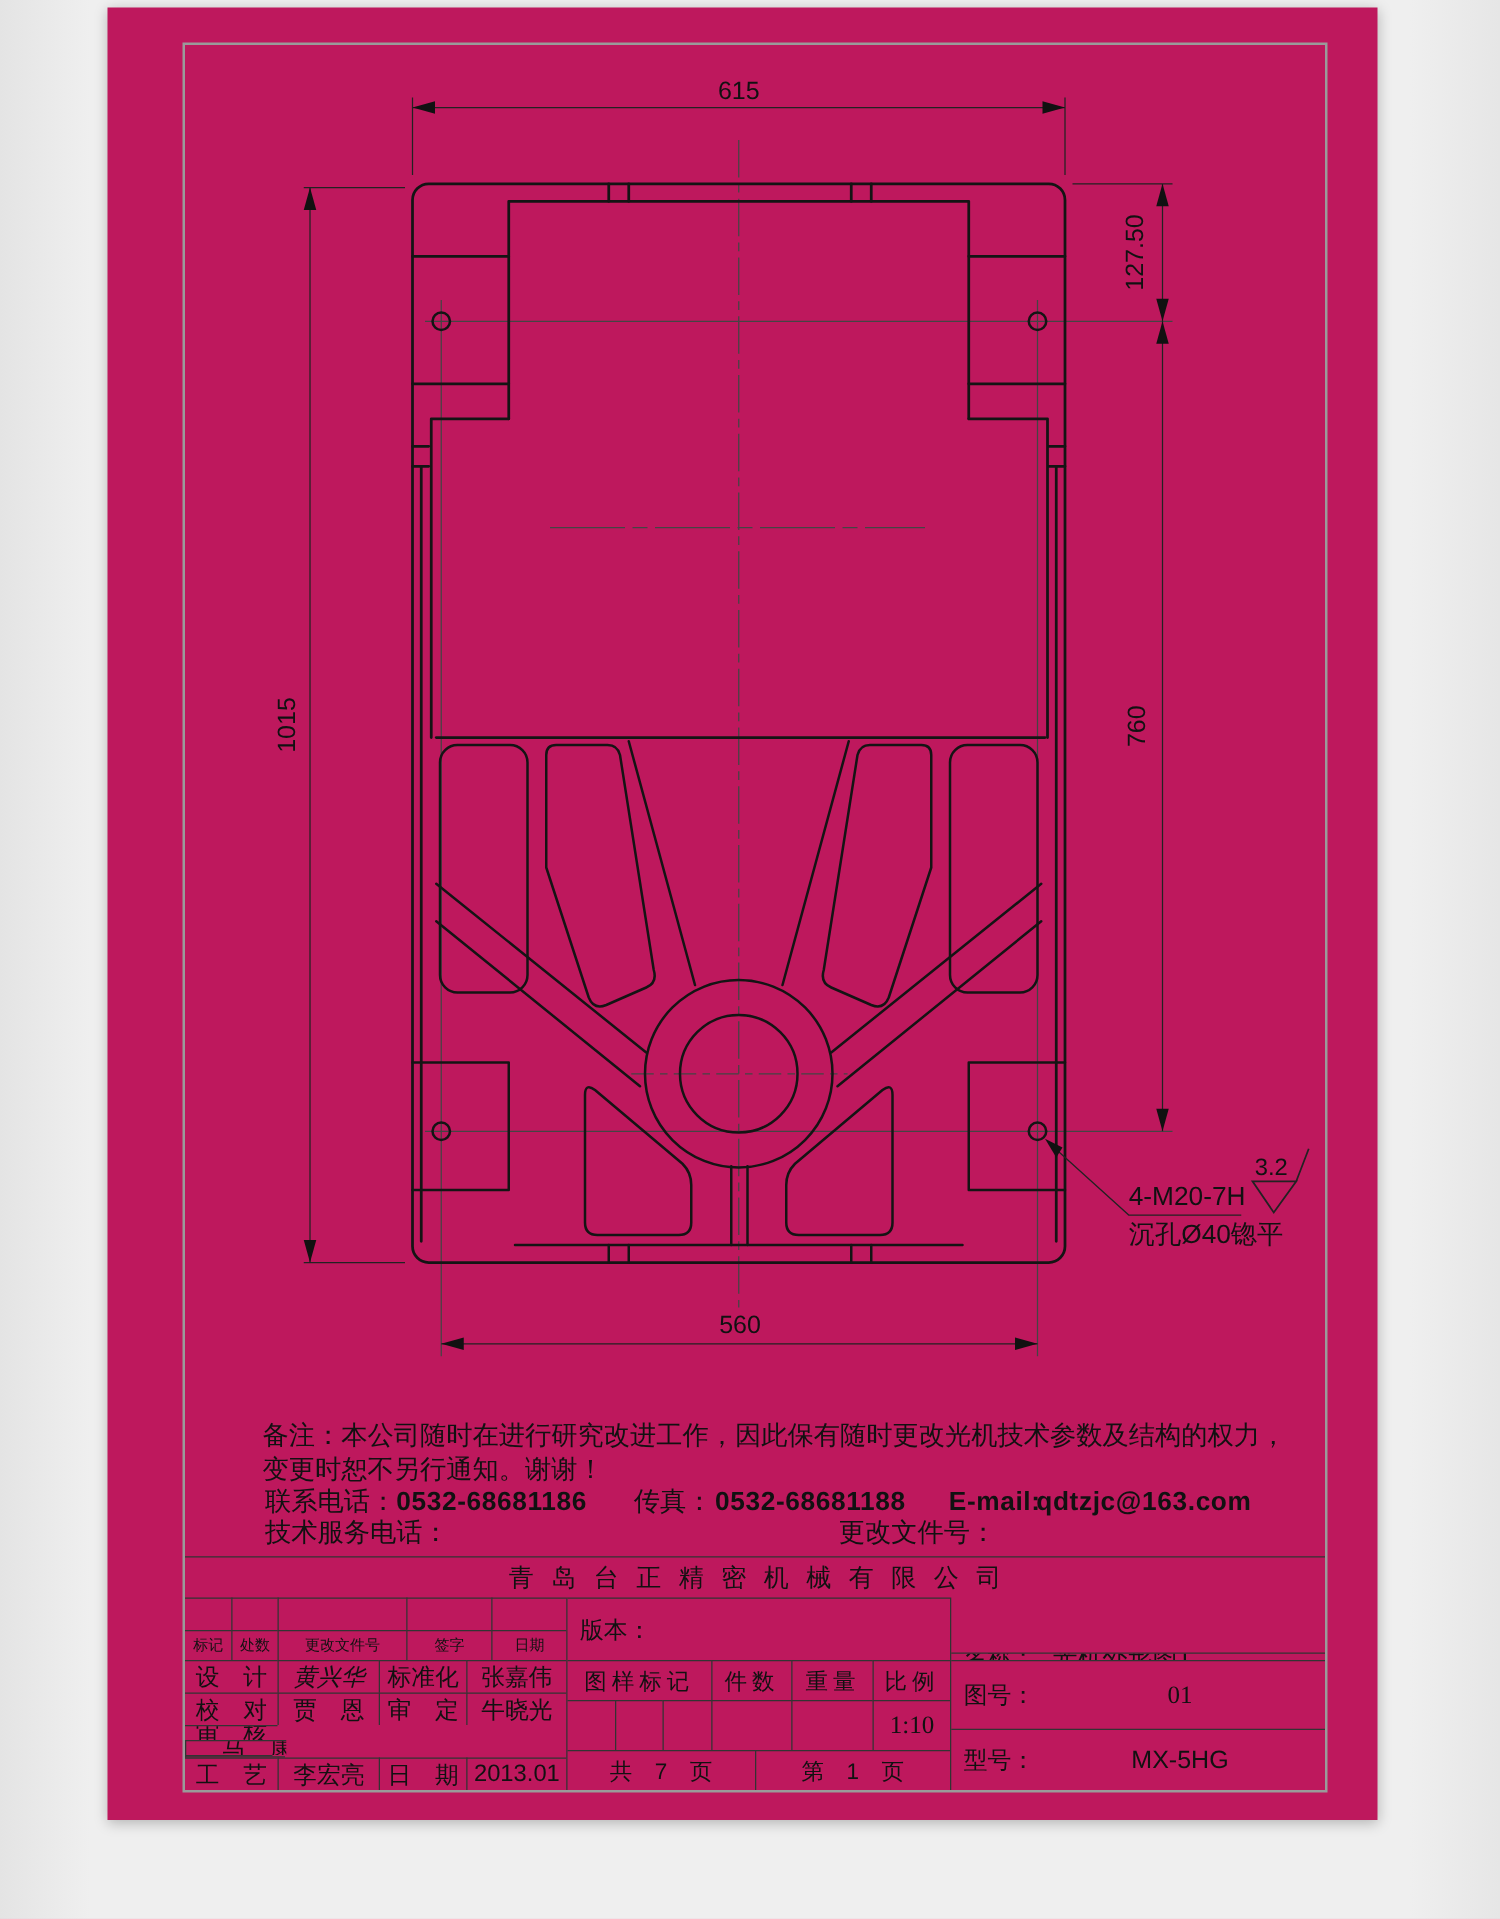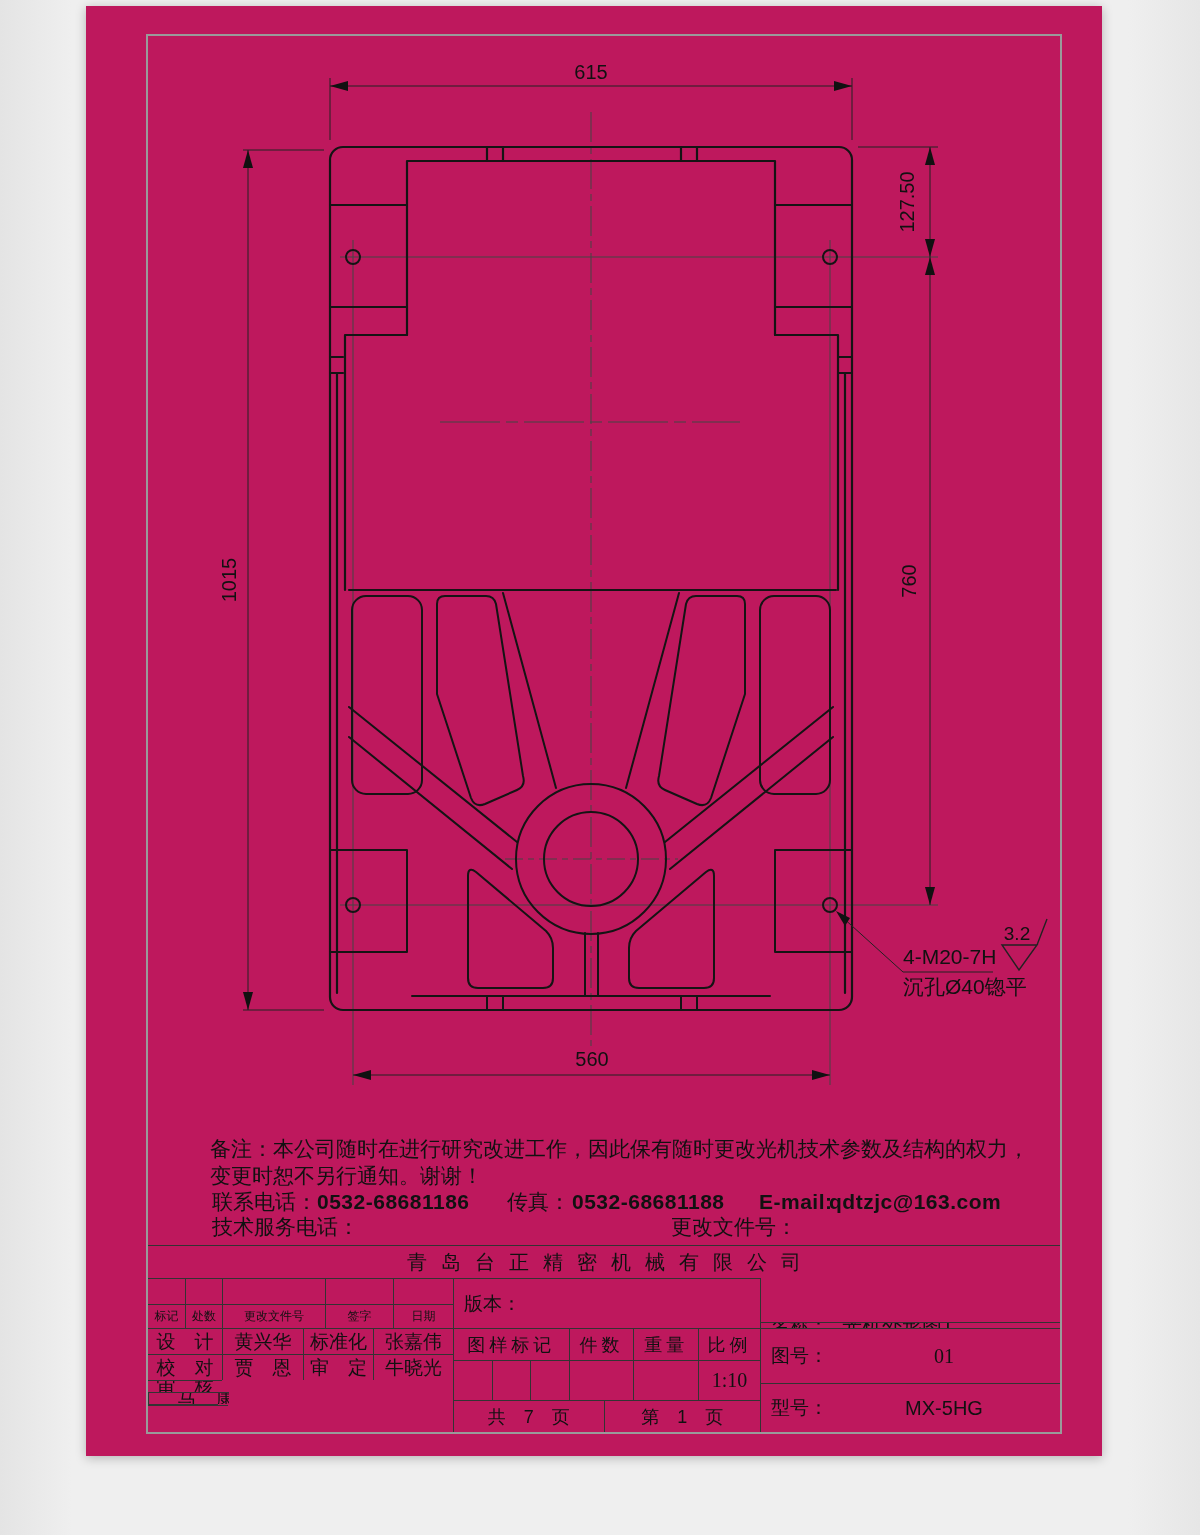--- a/index.html
+++ b/index.html
@@ -162,35 +162,41 @@
           </div>
           <div class="tb-row small" style="height:24px;">
             <div class="cell first" style="width:37px;">标记</div>
             <div class="cell" style="width:37px;">处数</div>
             <div class="cell" style="width:103px;">更改文件号</div>
             <div class="cell" style="width:68px;">签字</div>
             <div class="cell" style="width:60px;">日期</div>
           </div>
           <div class="tb-row appr" style="height:26px;">
             <div class="cell first" style="width:74px;">设　计</div>
-            <div class="cell" style="width:81px;">黄兴华</div>
+            <div class="cell" style="width:81px;font-style:italic;">黄兴华</div>
             <div class="cell" style="width:70px;">标准化</div>
             <div class="cell" style="width:80px;">张嘉伟</div>
           </div>
           <div class="tb-row appr" style="height:26px;">
             <div class="cell first" style="width:74px;">校　对</div>
             <div class="cell" style="width:81px;">贾　恩</div>
             <div class="cell" style="width:70px;">审　定</div>
             <div class="cell" style="width:80px;">牛晓光</div>
           </div>
           <div class="tb-row appr" style="height:26px;flex-direction:column;">
             <div class="cell first" style="width:74px;">审　核</div>
             <div class="cell" style="width:81px;padding-left:34px;">马　康</div>
             <div class="cell" style="width:70px;"></div>
             <div class="cell" style="width:80px;"></div>
+          </div>
+          <div class="tb-row appr" style="height:26px;">
+            <div class="cell first" style="width:74px;">工　艺</div>
+            <div class="cell" style="width:81px;">李宏亮</div>
+            <div class="cell" style="width:70px;">日　期</div>
+            <div class="cell" style="width:80px;">2013.01</div>
           </div>
         </div>
 
         <div class="grp grp-m" style="border-left:1px solid #333;">
           <div class="tb-row" style="height:50px;">
             <div class="cell first lalign blk-label" style="width:307px;">版本：</div>
           </div>
           <div class="tb-row lbl" style="height:32px;">
             <div class="cell first" style="width:115px;">图样标记</div>
             <div class="cell" style="width:65px;">件数</div>

